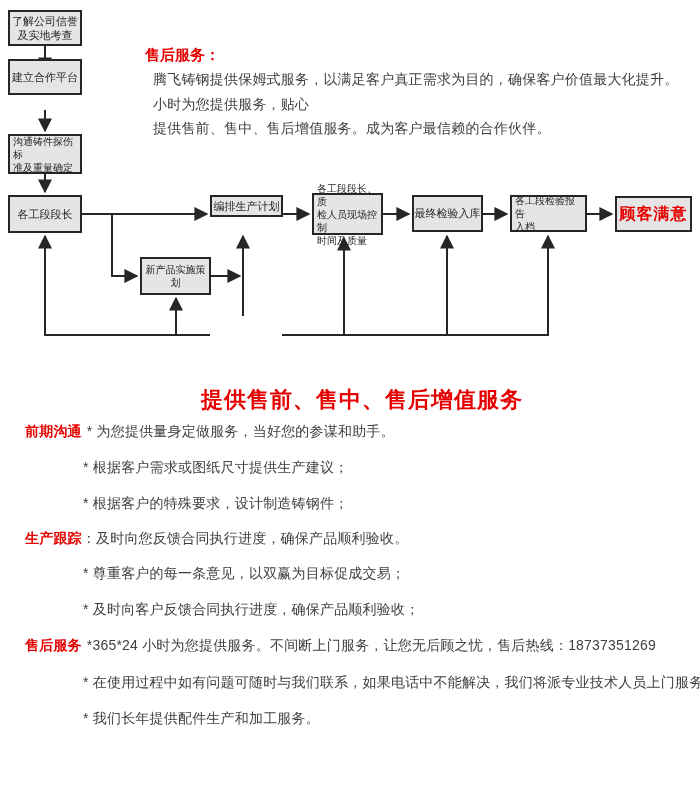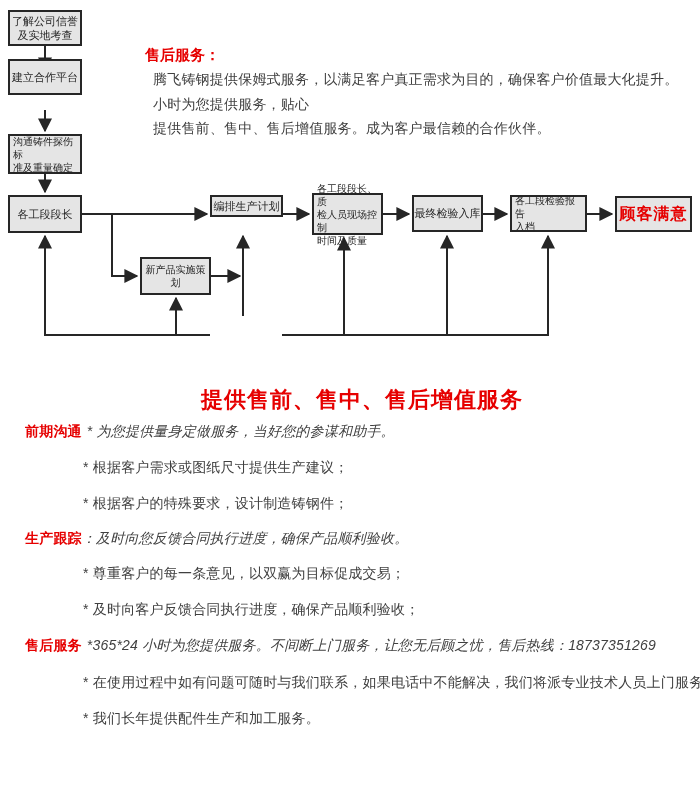--- a/index.html
+++ b/index.html
@@ -17,21 +17,21 @@
   }
   .node.small{font-size:10px;justify-content:center;text-align:left;padding:1px 3px;}
   .node.accent{color:#e60000;font-weight:bold;font-size:16px;letter-spacing:1px;}
   .svg-overlay{position:absolute;left:0;top:0;pointer-events:none;}
   .section-heading{
     position:absolute;left:24px;top:385px;width:676px;text-align:center;
     font-size:22px;font-weight:bold;color:#e60000;letter-spacing:1px;
   }
   .svc-line{position:absolute;font-size:14px;color:#404040;white-space:nowrap;letter-spacing:0.2px;}
   .svc-label{color:#e60000;font-weight:bold;}
-  .svc-text{margin-left:5px;font-style:italic;}
+  .svc-text{margin-left:5px;}
   .svc-text.nogap{margin-left:0;}
 </style>
 </head>
 <body>
 
 <div id="page-root">
 
   <div class="abs top-title" style="left:145px;top:46px">售后服务：</div>
   <div class="abs top-line" style="left:145px;top:71px">腾飞铸钢提供保姆式服务，以满足客户真正需求为目的，确保客户价值最大化提升。</div>
   <div class="abs top-line" style="left:145px;top:96px">小时为您提供服务，贴心</div>

